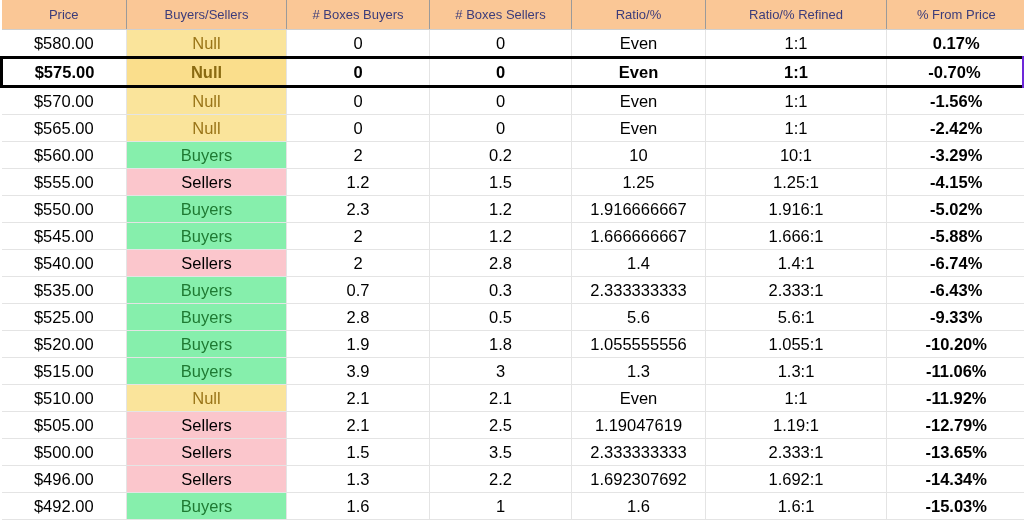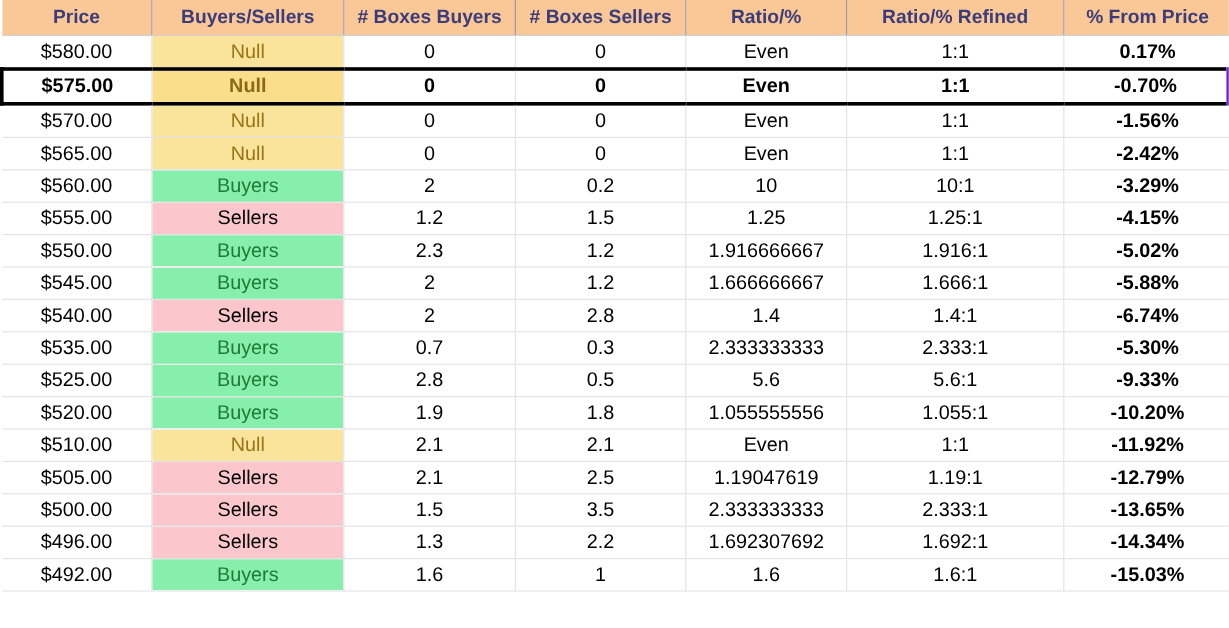--- a/index.html
+++ b/index.html
@@ -20,22 +20,22 @@
     text-align:center;
     vertical-align:middle;
     white-space:nowrap;
     overflow:hidden;
   }
   
   thead th{
     height:29px;
     background:#fac796;
     color:#3c3c7a;
-    font-weight:bold;
-    font-size:16px;
+    font-weight:normal;
+    font-size:13px;
     border-right:1px solid #9a9a9a;
     border-bottom:1px solid #cfcfcf;
   }
   thead th.last{border-right:none;}
   
   tbody td{
     height:26px;
     font-size:16.5px;
     color:#000000;
     background:#ffffff;
@@ -168,41 +168,50 @@
         <td>1.4:1</td>
         <td class="last">-6.74%</td>
       </tr>
       <tr>
         <td>$535.00</td>
         <td class="sig-buyers">Buyers</td>
         <td>0.7</td>
         <td>0.3</td>
         <td>2.333333333</td>
         <td>2.333:1</td>
-        <td class="last">-5.30%</td>
+        <td class="last">-6.43%</td>
       </tr>
       <tr>
         <td>$525.00</td>
         <td class="sig-buyers">Buyers</td>
         <td>2.8</td>
         <td>0.5</td>
         <td>5.6</td>
         <td>5.6:1</td>
         <td class="last">-9.33%</td>
       </tr>
       <tr>
         <td>$520.00</td>
         <td class="sig-buyers">Buyers</td>
         <td>1.9</td>
         <td>1.8</td>
         <td>1.055555556</td>
         <td>1.055:1</td>
         <td class="last">-10.20%</td>
       </tr>
       <tr>
+        <td>$515.00</td>
+        <td class="sig-buyers">Buyers</td>
+        <td>3.9</td>
+        <td>3</td>
+        <td>1.3</td>
+        <td>1.3:1</td>
+        <td class="last">-11.06%</td>
+      </tr>
+      <tr>
         <td>$510.00</td>
         <td class="sig-null">Null</td>
         <td>2.1</td>
         <td>2.1</td>
         <td>Even</td>
         <td>1:1</td>
         <td class="last">-11.92%</td>
       </tr>
       <tr>
         <td>$505.00</td>

